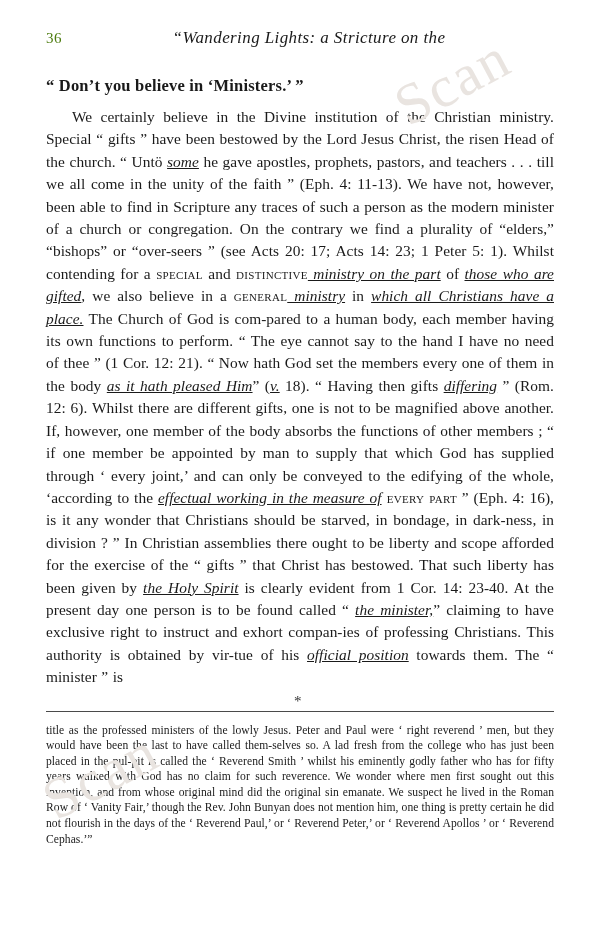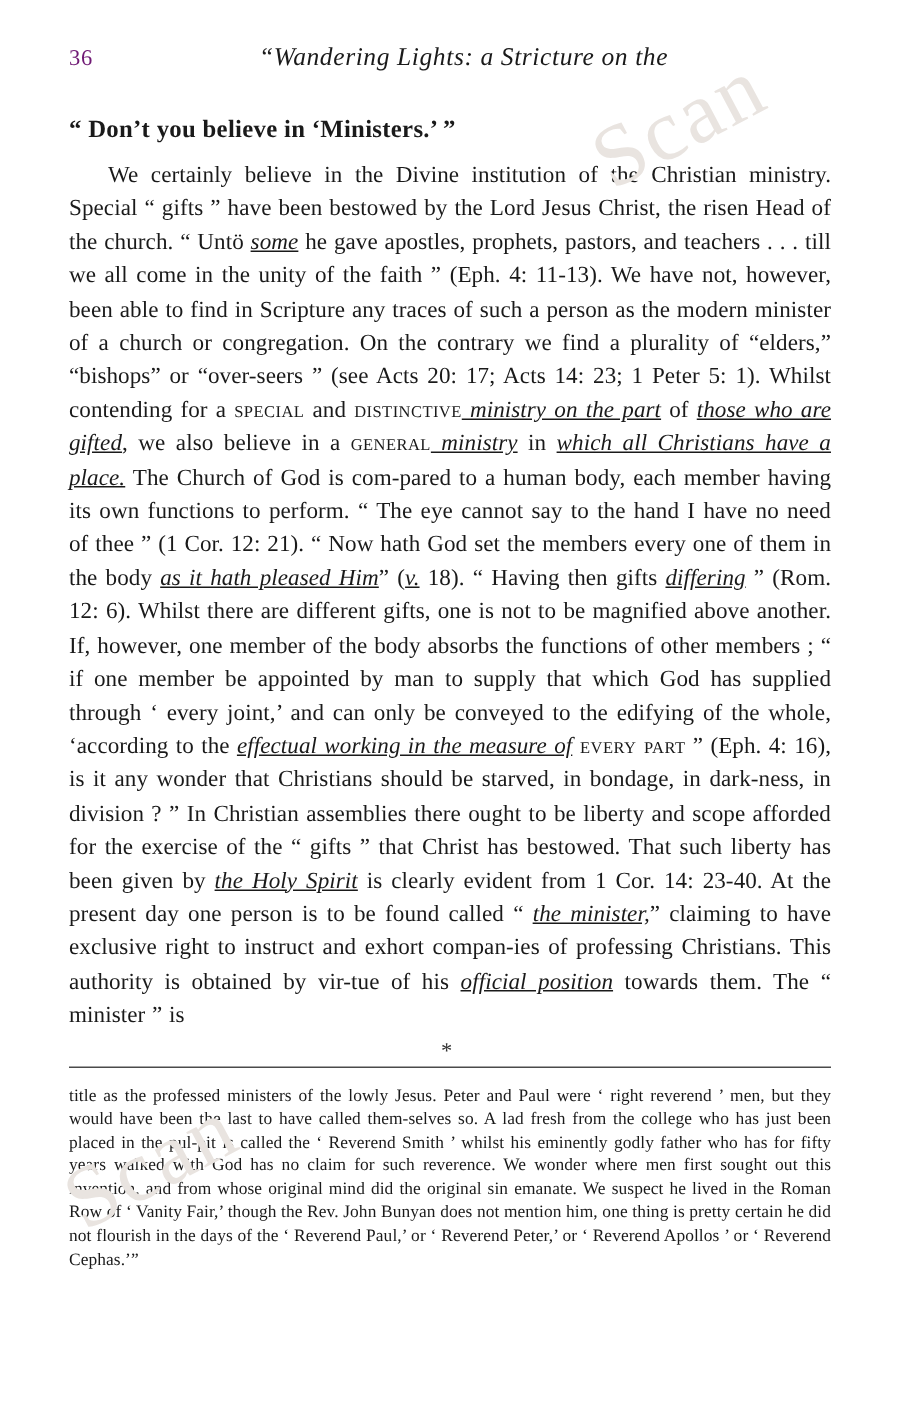--- a/index.html
+++ b/index.html
@@ -40,21 +40,21 @@
   .running-head {
     display: flex;
     align-items: baseline;
     height: 26px;
     margin-bottom: 6px;
   }
   .folio {
     width: 58px;
     font-size: 15px;
     letter-spacing: 0.5px;
-    color: #701a75;
+    color: #4d7c0f;
   }
   .head-title {
     flex: 1;
     text-align: center;
     font-style: italic;
     font-size: 17px;
     letter-spacing: 0.4px;
     padding-right: 40px;
     white-space: nowrap;
   }

